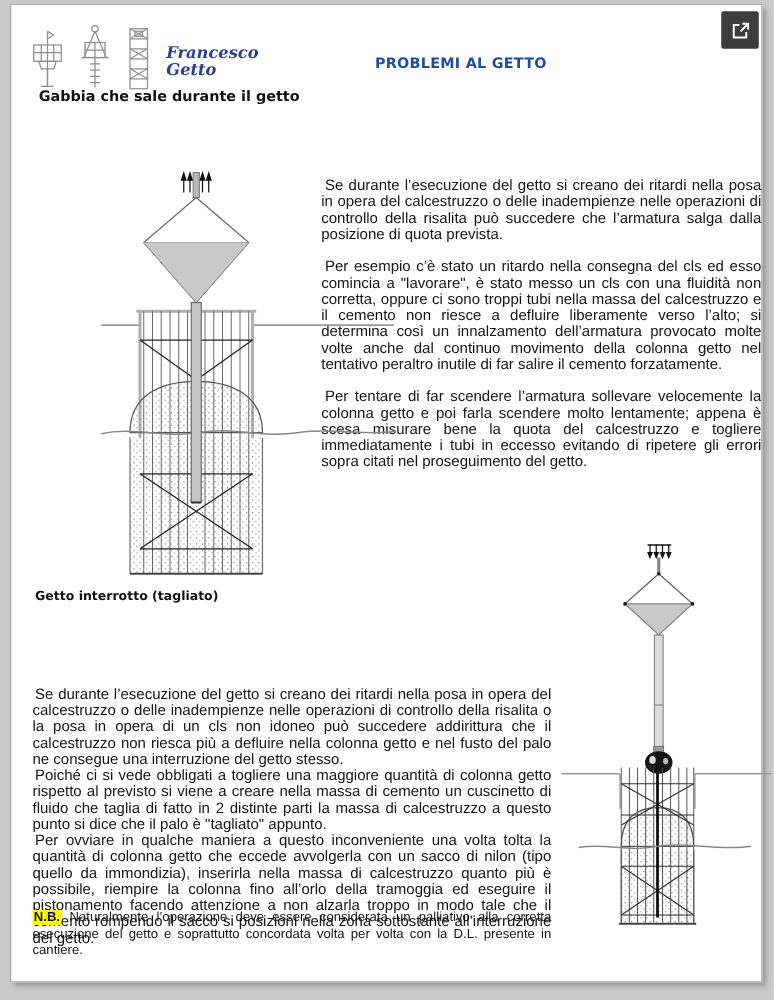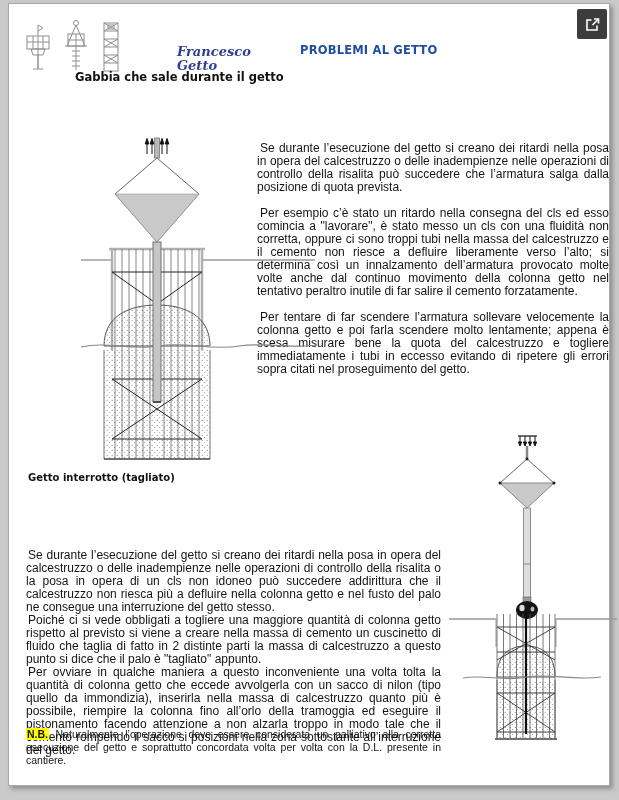--- a/index.html
+++ b/index.html
@@ -12,31 +12,31 @@
   .page{
     position:absolute;left:8px;top:3px;width:600px;height:781px;
     background:#ffffff;border:1px solid #a9a9a9;
     box-shadow:3px 3px 4px rgba(0,0,0,.28);
   }
   .open-btn{
     position:absolute;left:577px;top:9px;width:30px;height:30px;
     background:#3d3d3d;border:none;border-radius:2px;cursor:pointer;
     display:flex;align-items:center;justify-content:center;z-index:9;padding:0;
   }
-  .logo-row{position:absolute;left:14px;top:15px;display:flex;align-items:flex-end;gap:44px;}
+  .logo-row{position:absolute;left:14px;top:15px;display:flex;align-items:center;}
   .rigs{display:flex;gap:7px;align-items:flex-end;}
   .brand{margin-left:10px;margin-top:8px;color:#2e3e90;
     font-family:"DejaVu Serif", serif;font-style:italic;font-weight:bold;
     font-size:13px;line-height:14px;}
   .doc-title{
     position:absolute;left:250px;top:39px;color:#1f4e9c;font-weight:bold;
     font-size:11.5px;letter-spacing:.2px;font-family:"DejaVu Sans", sans-serif;margin-left:41px;
   }
   .h1{position:absolute;left:22px;top:66px;font-weight:bold;font-size:11.5px;color:#111;
-      font-family:"DejaVu Sans", sans-serif;margin-left:44px;}
+      font-family:"DejaVu Sans", sans-serif;}
   .h2{position:absolute;left:19px;top:468px;font-weight:bold;font-size:10px;color:#111;
       font-family:"DejaVu Sans", sans-serif;}
   .textcol{position:absolute;font-size:12px;line-height:13px;color:#141414;
       text-align:justify;font-family:"Liberation Sans", sans-serif;margin-top:48px;}
   .tc1{left:248px;top:90px;width:352px;}
   .tc2{left:17px;top:497px;width:415px;}
   .tc1 p{margin:0 0 13px 0;text-indent:3px;}
   .tc2 p{margin:0;text-indent:2px;}
   .nb-block{position:absolute;left:17px;top:724px;width:415px;font-size:10.5px;
       line-height:13px;color:#141414;text-align:justify;

